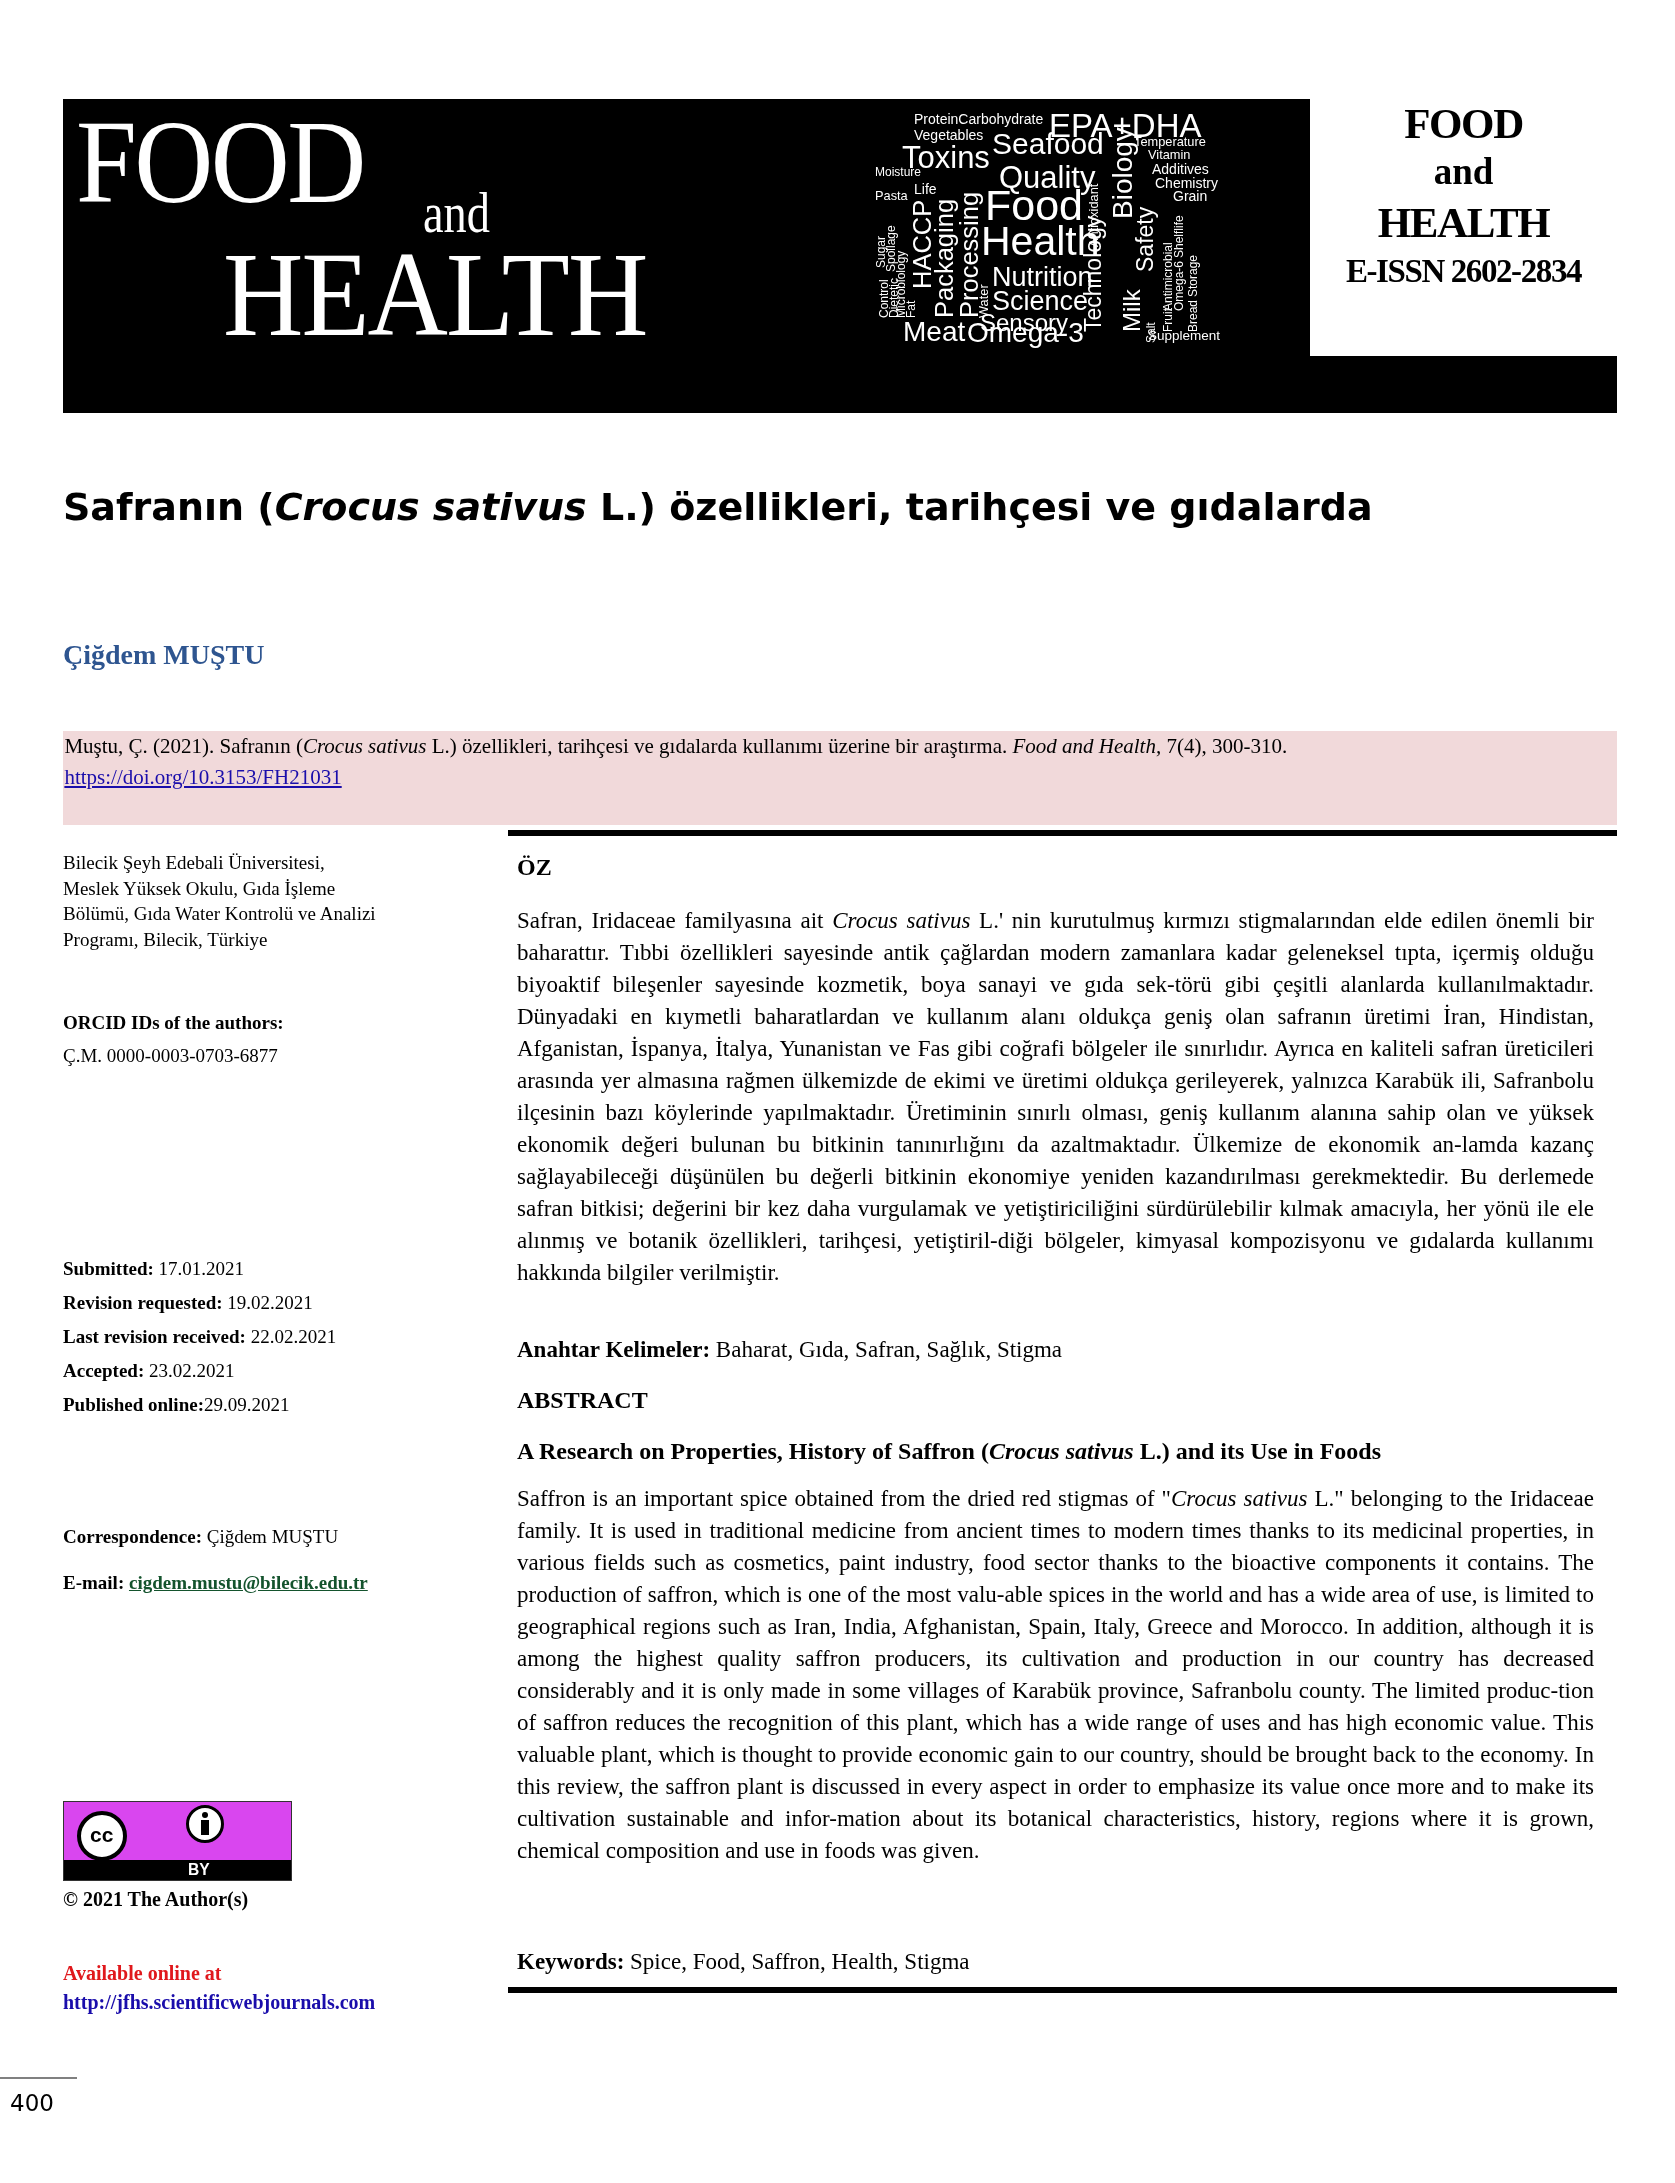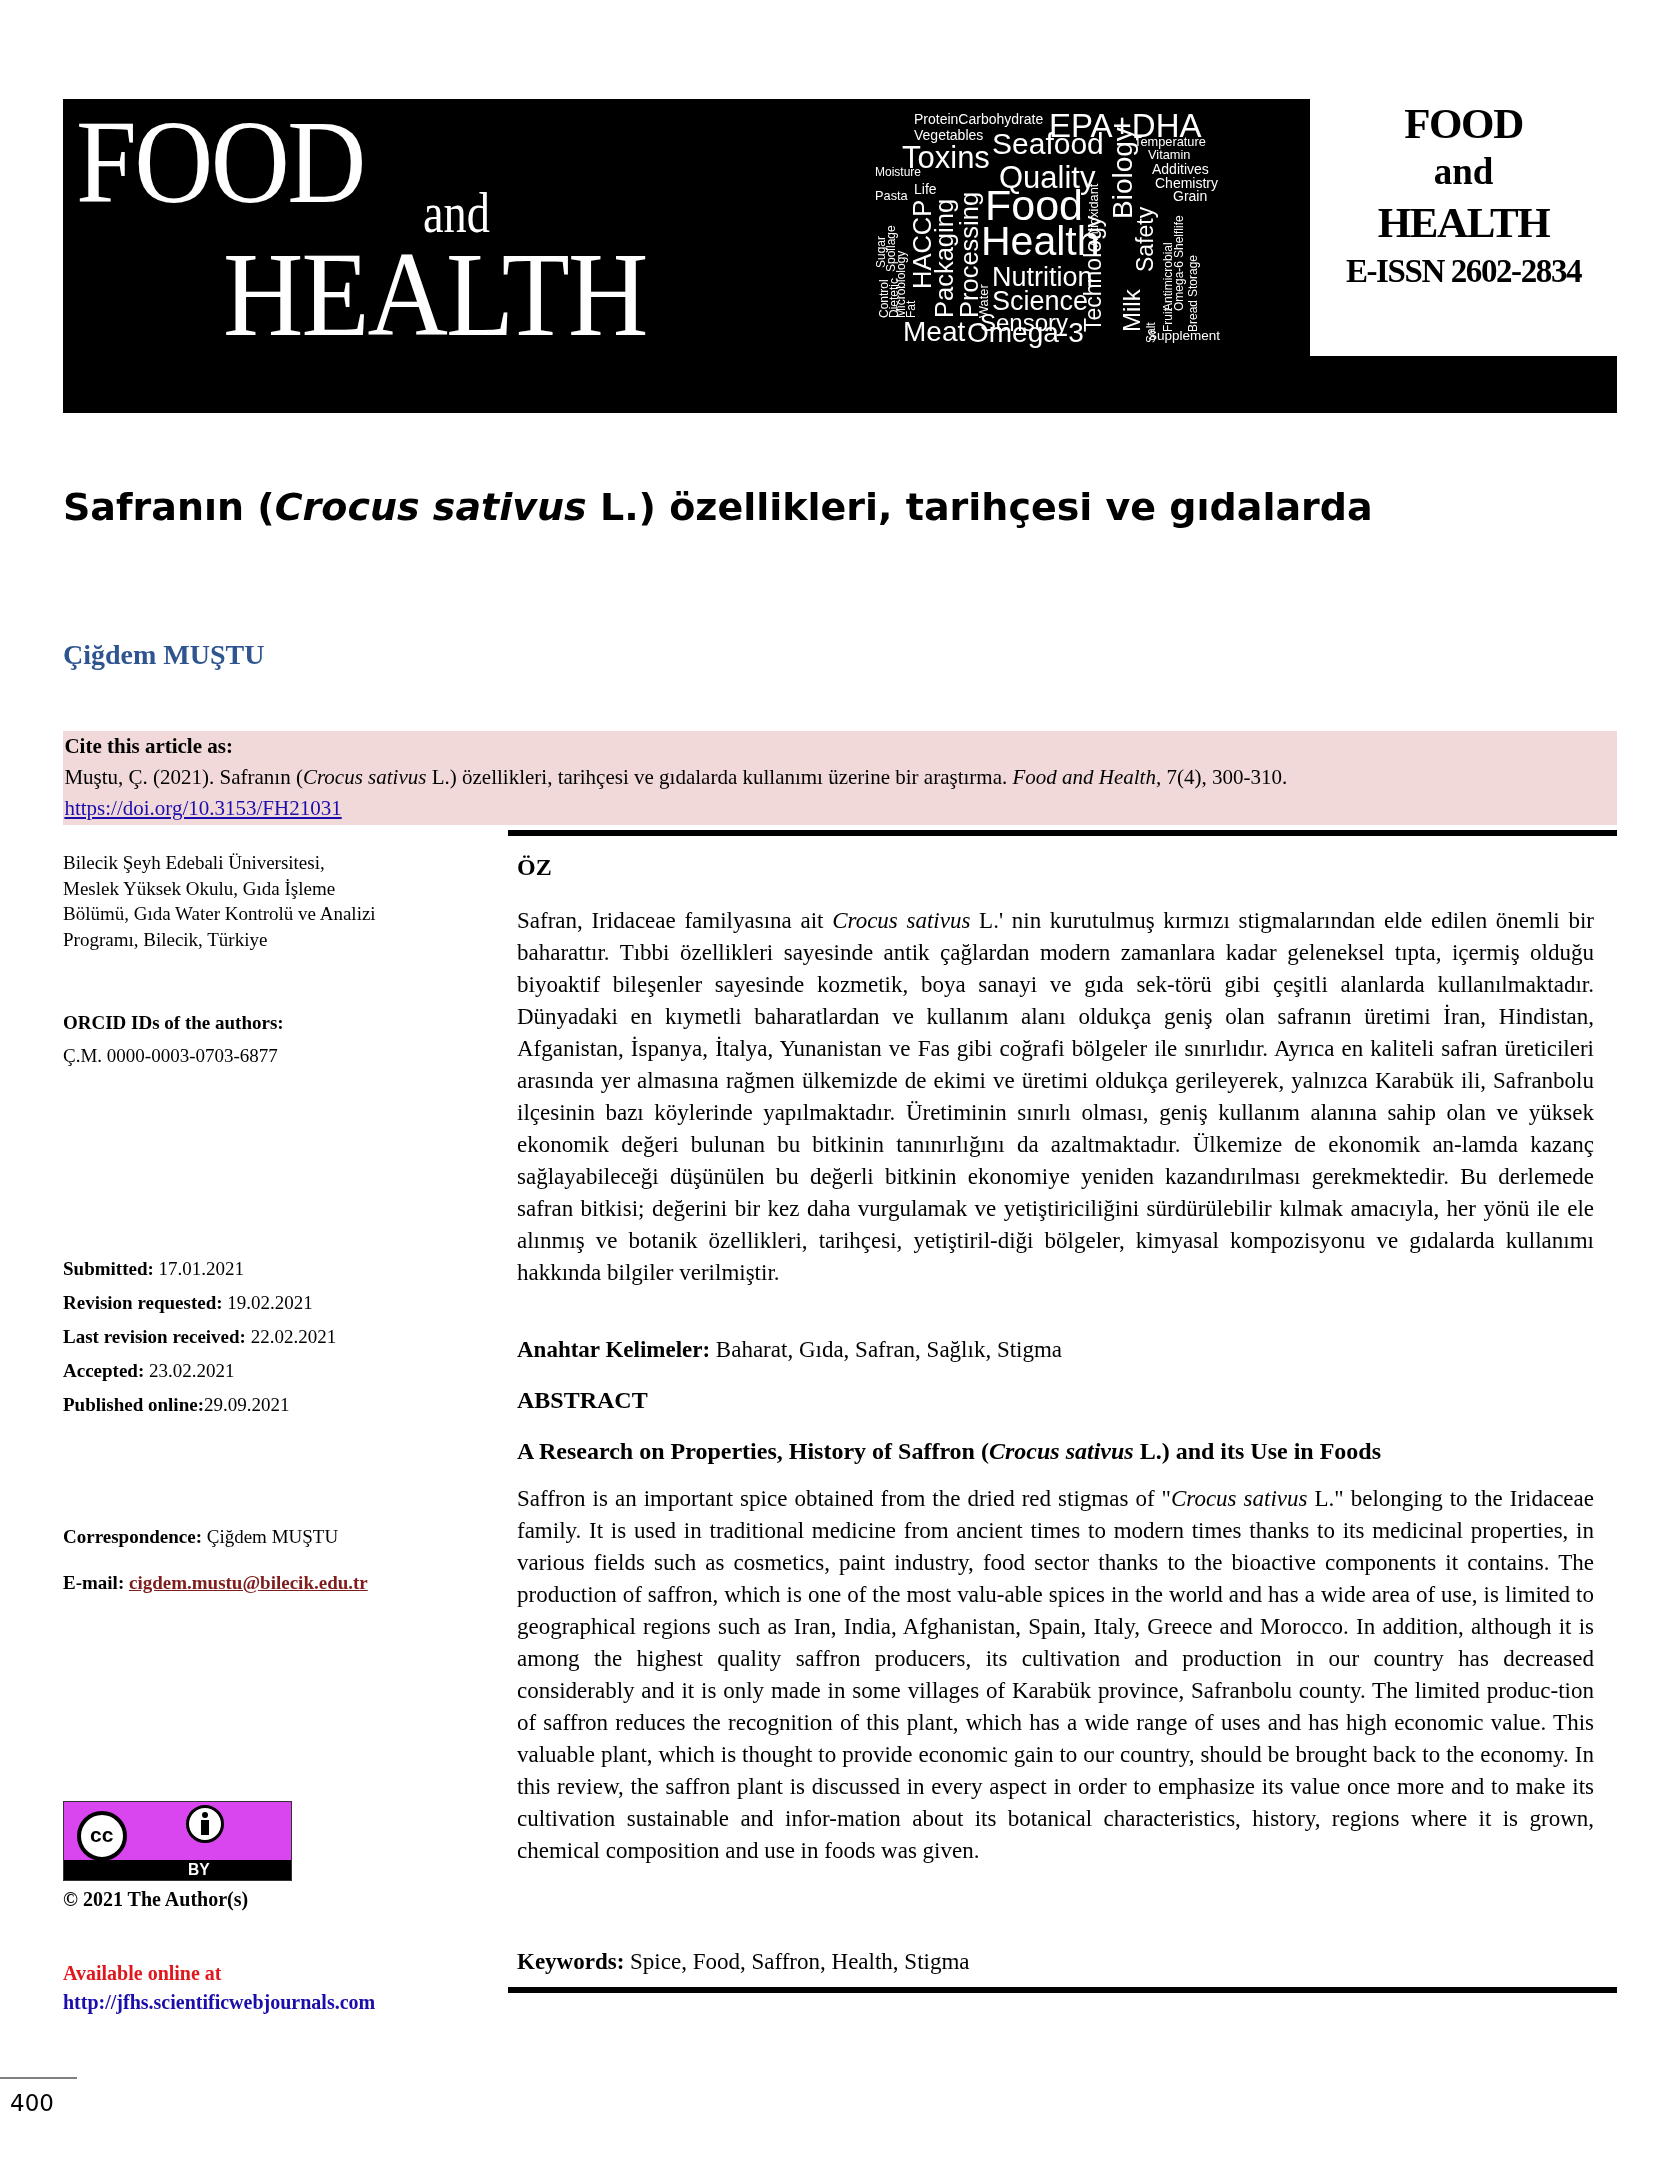--- a/index.html
+++ b/index.html
@@ -40,21 +40,21 @@
   
   .left { position:absolute; left:63px; width:397px; font-size:19px; line-height:25.5px; }
   .affil { top:850px; }
   .orcid-h { top:1010px; font-weight:bold; }
   .orcid-v { top:1043px; }
   .dates { top:1256px; }
   .dates div { height:34px; }
   .dates b { font-weight:bold; }
   .corr { top:1524px; }
   .email { top:1570px; }
-  .email a { color:#7f1d1d; font-weight:bold; text-decoration:underline; }
+  .email a { color:#14532d; font-weight:bold; text-decoration:underline; }
 
   .cc { position:absolute; left:63px; top:1801px; width:227px; height:78px; background:#d946ef; border:0.7px solid #333; }
   .cc .bar { position:absolute; left:0; right:0; bottom:0; height:20px; background:#000; }
   .cc .by { position:absolute; left:124px; bottom:1.4px; color:#fff; font-family:"Liberation Sans", sans-serif; font-weight:bold; font-size:15.6px; }
   .cc .c1 { position:absolute; left:12.8px; top:8.5px; width:50px; height:50px; border-radius:50%; background:#fff; border:4.3px solid #000; box-sizing:border-box; font-family:"Liberation Sans", sans-serif; font-weight:bold; font-size:21px; text-align:center; line-height:40px; }
   .cc .c2 { position:absolute; left:122px; top:2.8px; width:38px; height:38px; border-radius:50%; background:#fff; border:3.5px solid #000; box-sizing:border-box; }
   .cc .c2 .head { position:absolute; left:12.8px; top:4.3px; width:6.4px; height:6.4px; border-radius:50%; background:#000; }
   .cc .c2 .bodyp { position:absolute; left:12px; top:12px; width:7.8px; height:15.6px; background:#000; }
   .copyright { top:1887px; font-weight:bold; font-size:20px; }
   .avail { top:1961px; font-weight:bold; color:#e0181c; font-size:20px; }
@@ -149,21 +149,20 @@
     <div class="review">Review Article</div>
   </div>
 </div>
 
 <div class="title">
   <span>Safranın (</span><i>Crocus sativus</i><span> L.) özellikleri, tarihçesi ve gıdalarda</span><br>
 </div>
 <div class="author">Çiğdem MUŞTU</div>
 
 <div class="citebox">
-  <div class="ct">Cite this article as:</div>
   <div class="cb">
     <span>Muştu, Ç. (2021). Safranın (</span><i>Crocus sativus</i><span> L.) özellikleri, tarihçesi ve gıdalarda kullanımı üzerine bir araştırma. </span><i>Food and Health,</i><span> 7(4), 300-310.</span>
   </div>
   <div class="cb"><a>https://doi.org/10.3153/FH21031</a></div>
 </div>
 
 <div class="left affil">
   <div>Bilecik Şeyh Edebali Üniversitesi,</div>
   <div>Meslek Yüksek Okulu, Gıda İşleme</div>
   <div>Bölümü, Gıda Water Kontrolü ve Analizi</div>

